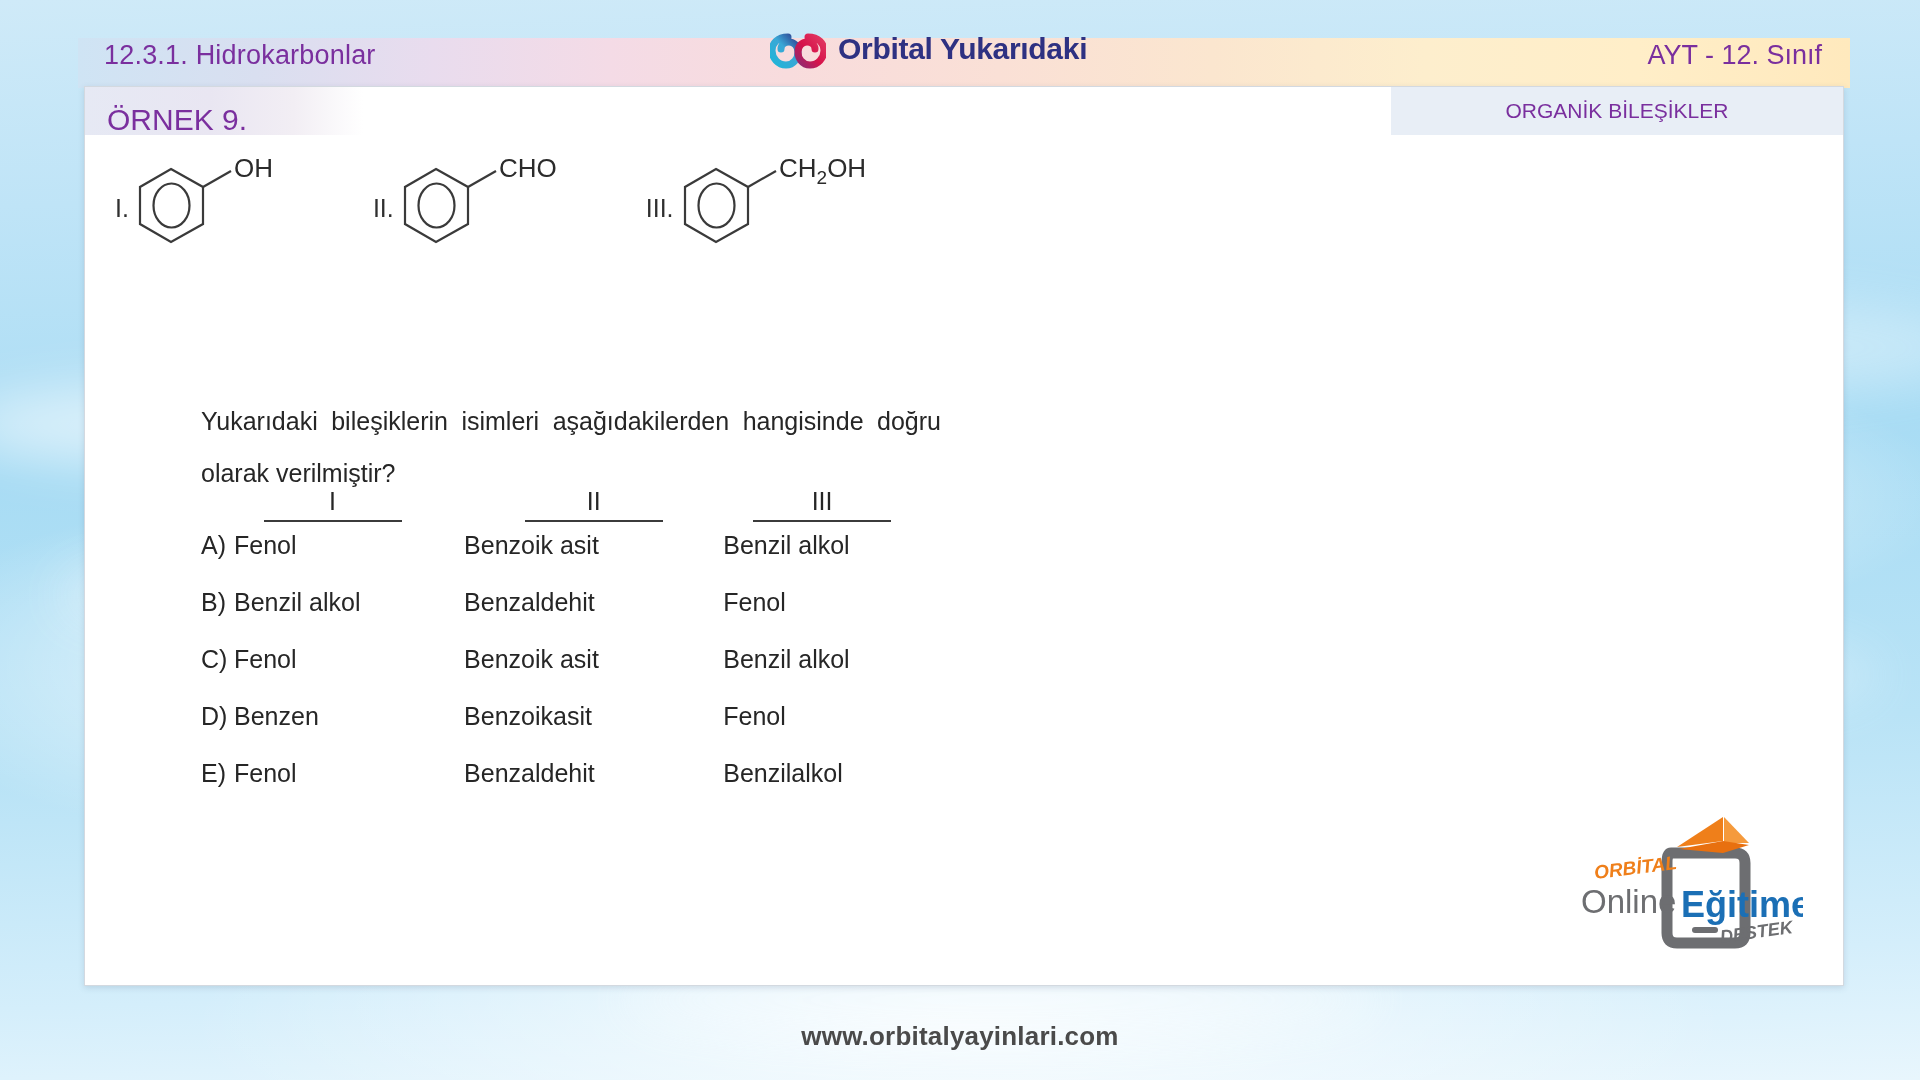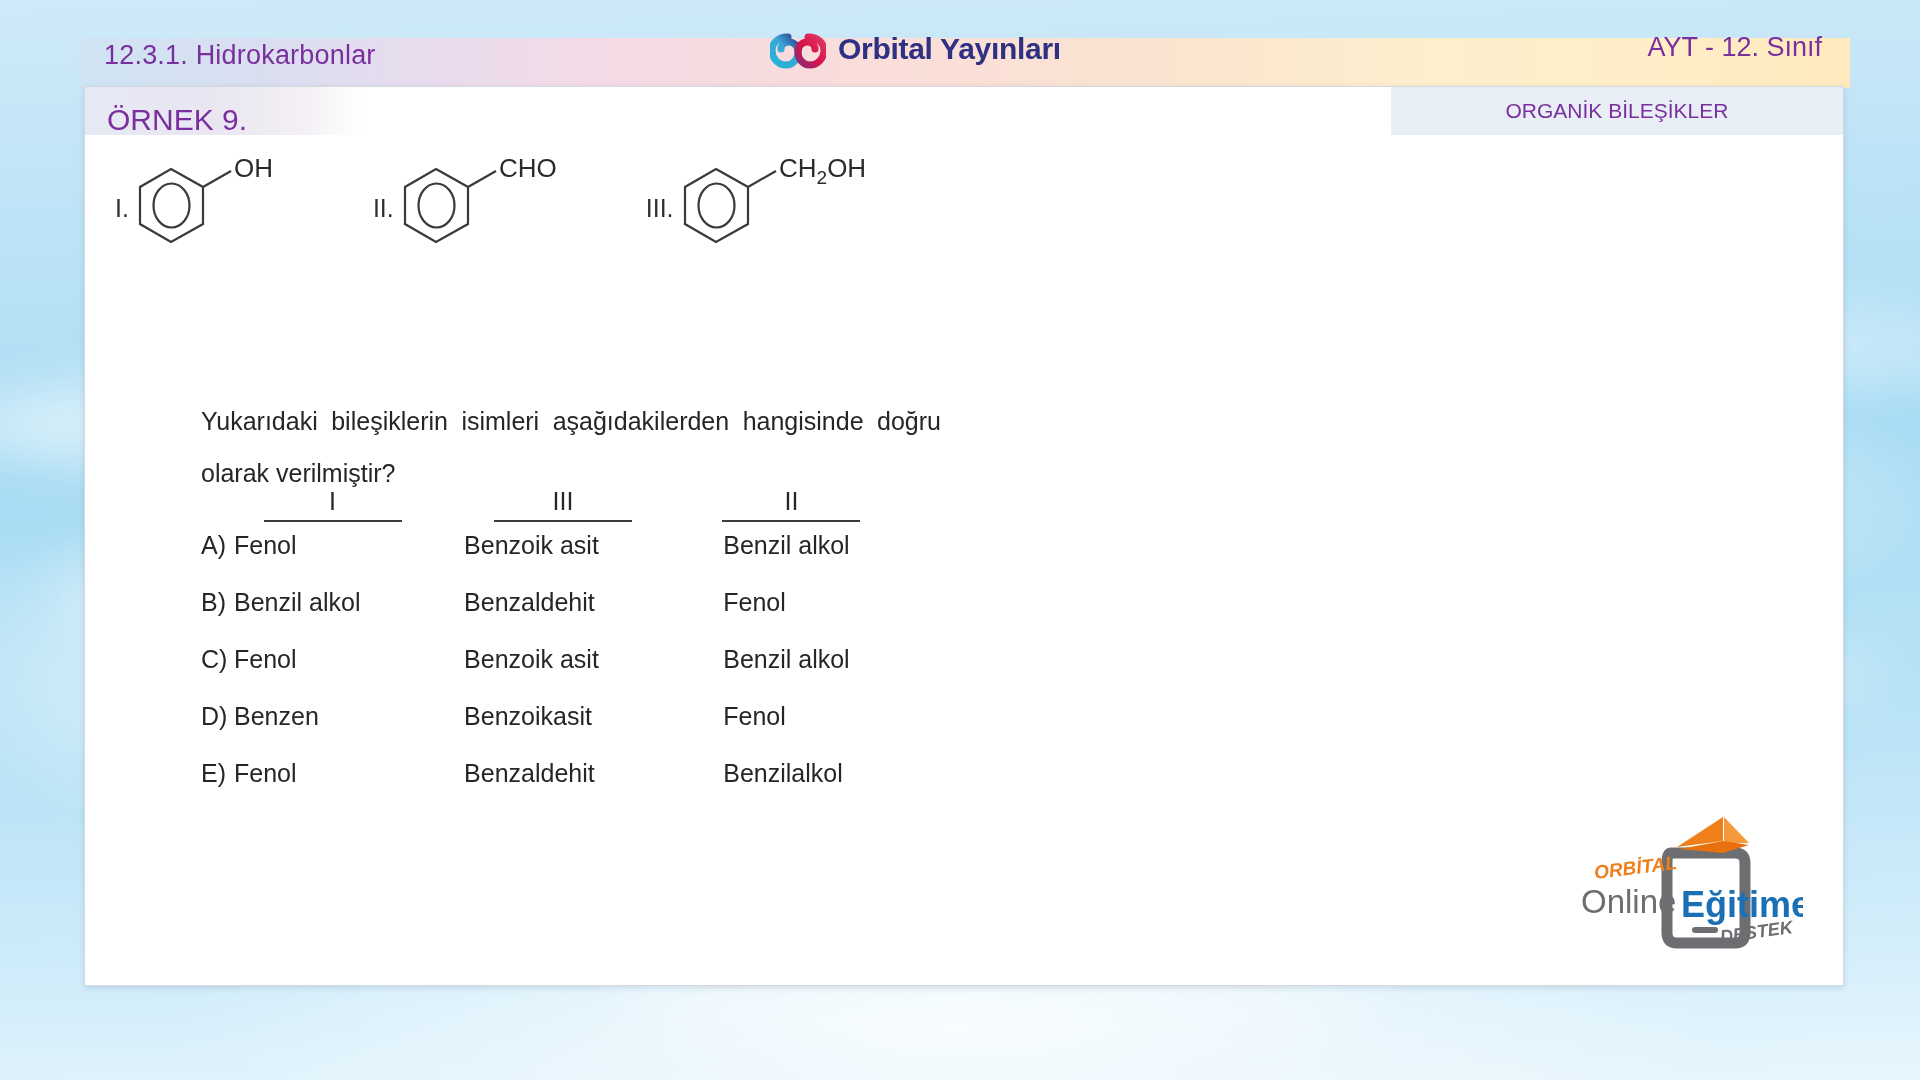--- a/index.html
+++ b/index.html
@@ -57,21 +57,21 @@
     top: 40px;
     font-size: 27px;
     color: #7a2f9e;
     letter-spacing: 0.2px;
     white-space: nowrap;
   }
 
   #header-grade {
     position: absolute;
     right: 98px;
-    top: 32px;
+    top: 40px;
     font-size: 27px;
     color: #7a2f9e;
     white-space: nowrap;
   }
 
   
   #brand {
     position: absolute;
     left: 770px;
     top: 26px;
@@ -255,21 +255,21 @@
           <linearGradient id="gRed" x1="0" y1="1" x2="1" y2="0">
             <stop offset="0%" stop-color="#8e2a72"></stop>
             <stop offset="45%" stop-color="#d6124a"></stop>
             <stop offset="100%" stop-color="#e23a63"></stop>
           </linearGradient>
         </defs>
         <path d="M18 9 C7 9 2 16 2 22.5 C2 30 8 37 16 37 C24 37 28 30 28 24 C28 18 24 14 19 14 C14.5 14 11 17 11 21" fill="none" stroke="url(#gTeal)" stroke-width="7" stroke-linecap="round"></path>
         <path d="M38 9 C49 9 54 16 54 22.5 C54 30 48 37 40 37 C32 37 28 30 28 24 C28 18 32 14 37 14 C41.5 14 45 17 45 21" fill="none" stroke="url(#gRed)" stroke-width="7" stroke-linecap="round"></path>
       </svg>
     </span>
-    <span id="brand-text">Orbital Yayınları</span>
+    <span id="brand-text">Orbital Yukarıdaki</span>
   </div>
 
   <div id="header-grade">AYT - 12. Sınıf</div>
 
   <div id="card">
 
     <div id="ornek-band"></div>
     <div id="ornek-label">ÖRNEK 9.</div>
 
     <div id="topic-band">
@@ -313,25 +313,25 @@
     </div>
 
     <div id="question">Yukarıdaki bileşiklerin isimleri aşağıdakilerden hangisinde doğru olarak verilmiştir?</div>
 
     <div id="answers">
 
       <div class="ans-head">
         <div class="col h0">
           <span>I</span>
         </div>
+        <div class="col h1">
+          <span>II</span>
+        </div>
         <div class="col h2">
           <span>III</span>
-        </div>
-        <div class="col h1">
-          <span>II</span>
         </div>
       </div>
 
       <div class="ans-row">
         <div class="col-0">
           <span class="letter">A)</span>
           <span>Fenol</span>
         </div>
         <div class="col-1">Benzoik asit</div>
         <div class="col-2">Benzil alkol</div>
@@ -387,14 +387,15 @@
 
         <text x="22" y="78" font-family="Liberation Sans, sans-serif" font-size="19" font-style="italic" font-weight="bold" fill="#ef7f1a" transform="rotate(-7 22 78)">ORBİTAL</text>
         <text x="8" y="112" font-family="Liberation Sans, sans-serif" font-size="33" fill="#6d6e71">Online</text>
         <text x="108" y="116" font-family="Liberation Sans, sans-serif" font-size="36" font-weight="bold" fill="#1b6fb5">Eğitime</text>
         <text x="148" y="142" font-family="Liberation Sans, sans-serif" font-size="18" font-style="italic" font-weight="bold" fill="#6d6e71" transform="rotate(-8 148 142)">DESTEK</text>
       </svg>
     </div>
 
   </div>
 
+  <div id="footer">www.orbitalyayinlari.com</div>
 
 </div>
 
 </body></html>

